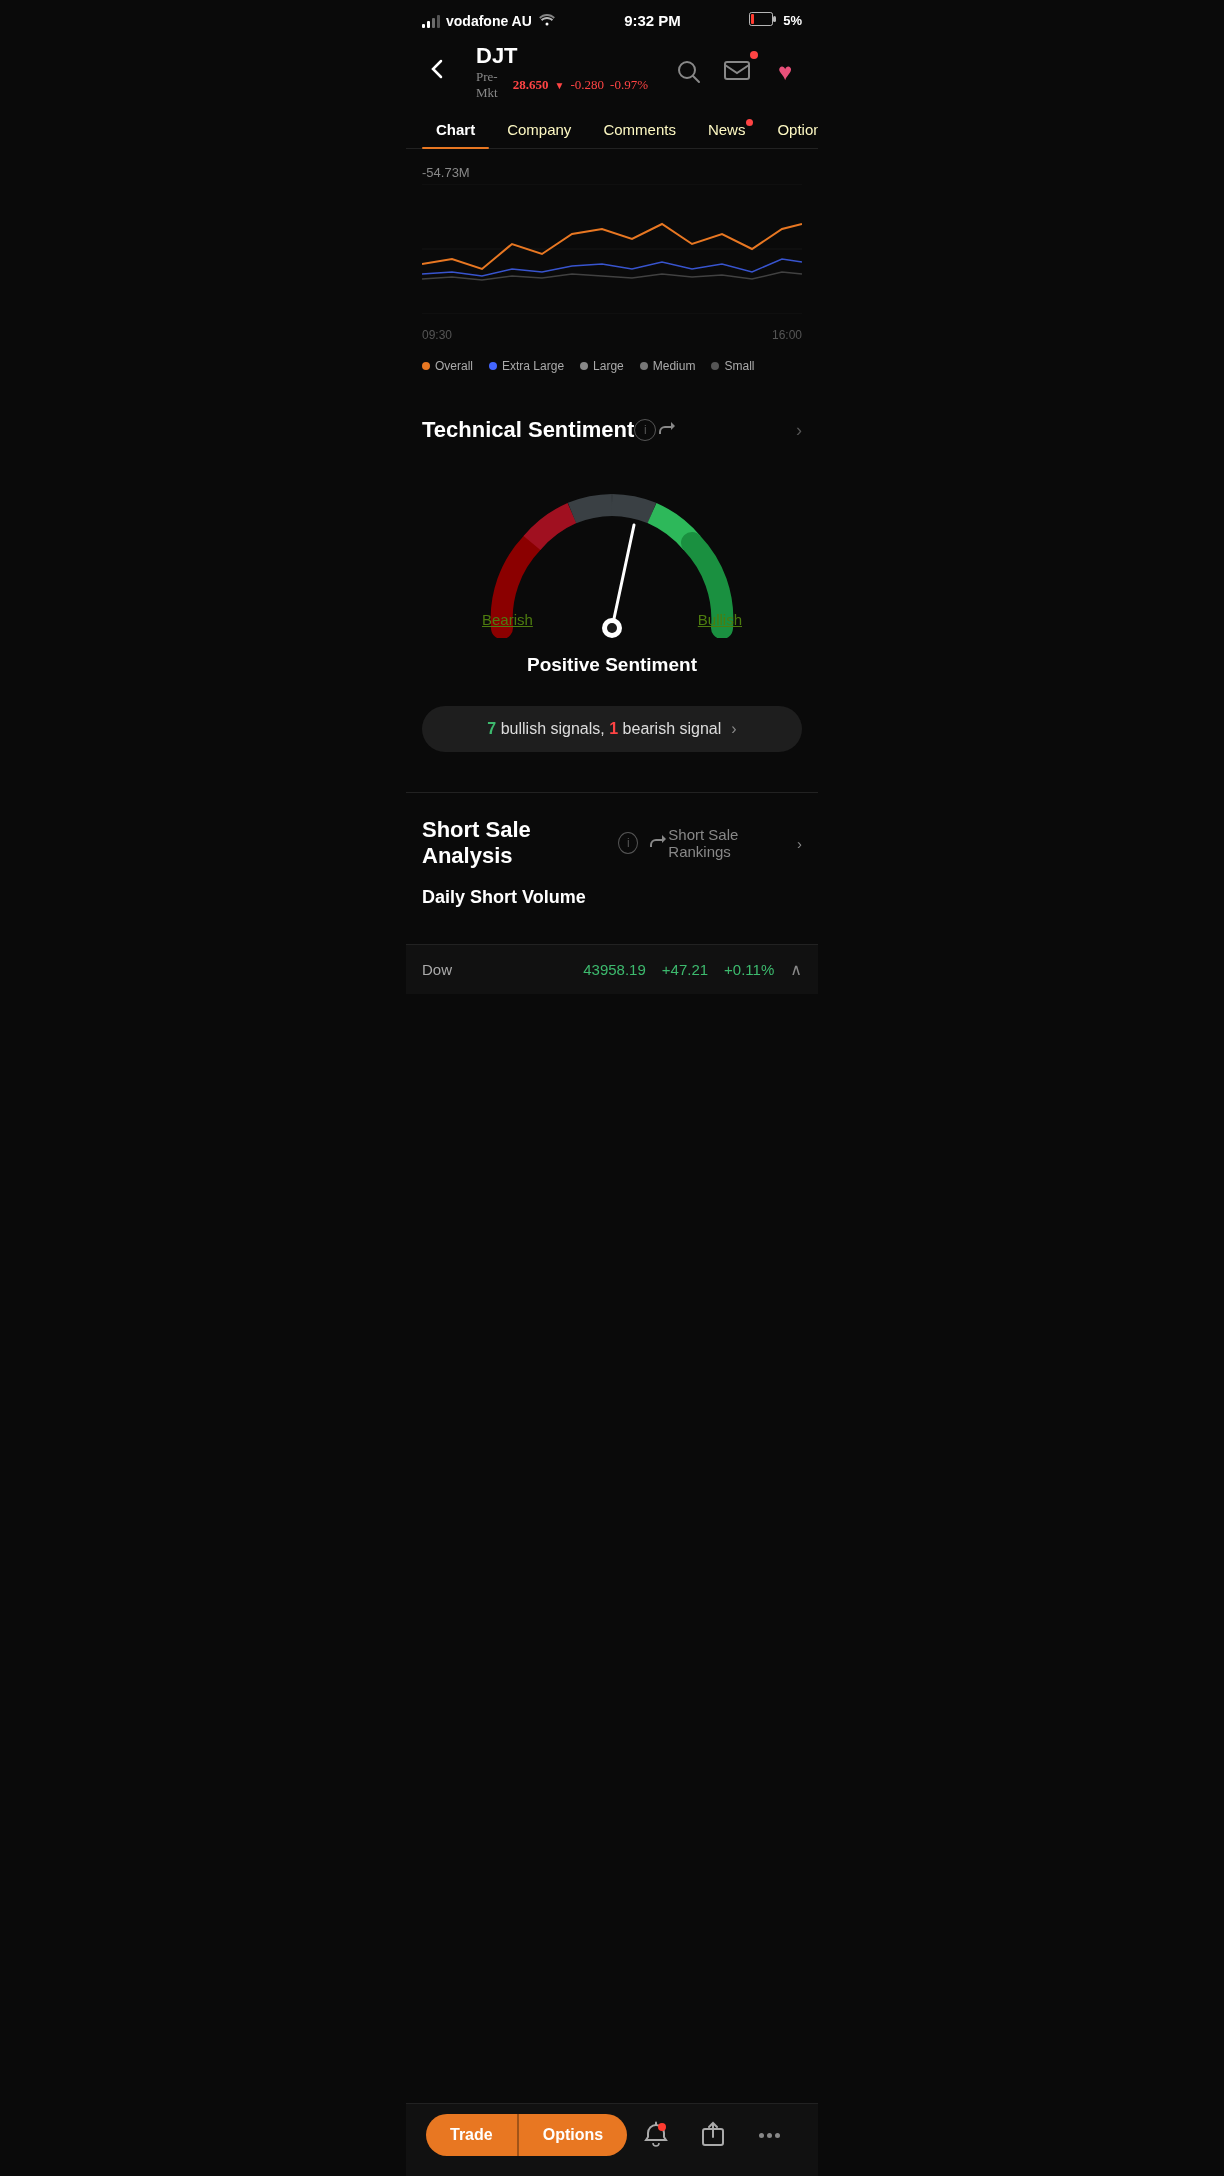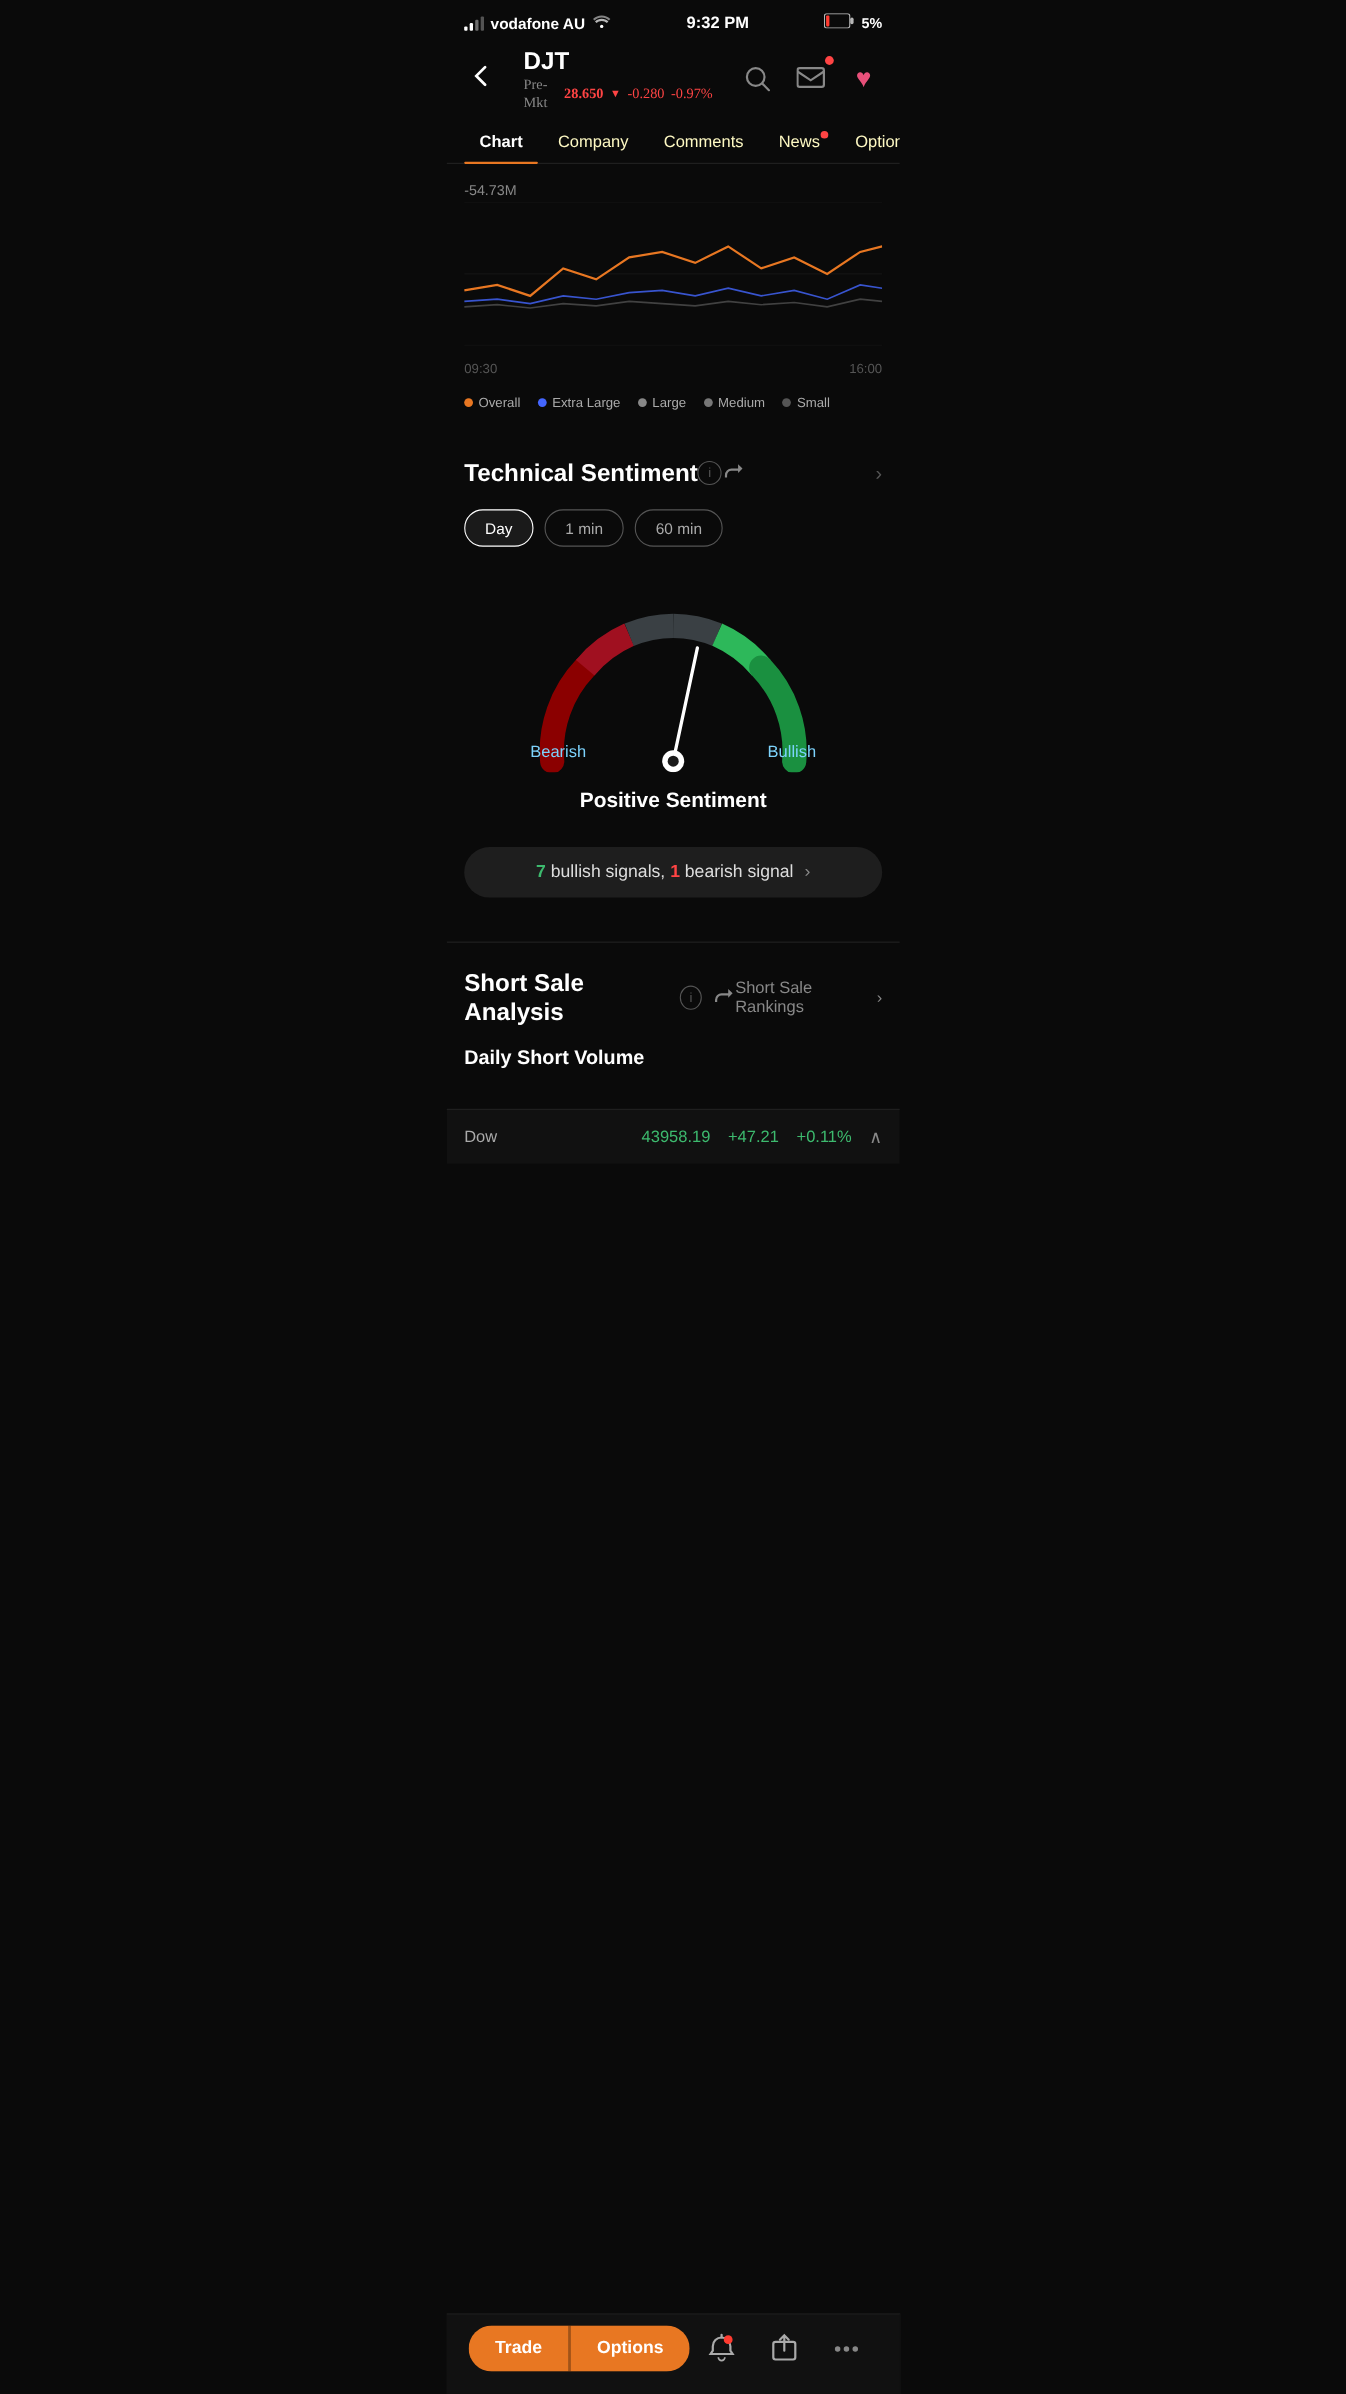--- a/index.html
+++ b/index.html
@@ -211,21 +211,21 @@
     .gauge-labels {
       position: absolute;
       bottom: 10px;
       left: 0;
       right: 0;
       display: flex;
       justify-content: space-between;
       padding: 0 10px;
     }
     .gauge-label {
-      font-size: 15px; color: #7dd3fc;
+      font-size: 15px; color: #4d7c0f; text-decoration: underline;
     }
     .sentiment-label {
       font-size: 19px; font-weight: 700; margin-top: 16px; text-align: center;
     }
 
     
     .signals-btn {
       background: #1e1e1e;
       border-radius: 30px;
       padding: 14px 24px;
@@ -485,25 +485,20 @@
       <div class="info-icon">i</div>
       <div class="share-icon">
         <svg width="20" height="20" viewBox="0 0 20 20" fill="none">
           <path d="M14 2l4 4-4 4V8H8a4 4 0 0 0-4 4v2H2v-2a6 6 0 0 1 6-6h6V2z" fill="#888"></path>
         </svg>
       </div>
     </div>
     <div class="chevron-right">›</div>
   </div>
 
-  <div class="time-buttons">
-    <button class="time-btn active">Day</button>
-    <button class="time-btn">1 min</button>
-    <button class="time-btn">60 min</button>
-  </div>
 
   <div class="gauge-container">
     <div class="gauge-wrapper">
       <svg class="gauge-svg" viewBox="0 0 280 155" fill="none">
 
         <path d="M 30 145 A 110 110 0 0 1 60 60" stroke="#8B0000" stroke-width="22" fill="none" stroke-linecap="round"></path>
         <path d="M 60 60 A 110 110 0 0 1 100 30" stroke="#a01020" stroke-width="22" fill="none"></path>
 
         <path d="M 100 30 A 110 110 0 0 1 140 22" stroke="#3a4044" stroke-width="22" fill="none"></path>
         <path d="M 140 22 A 110 110 0 0 1 180 30" stroke="#3a4044" stroke-width="22" fill="none"></path>

